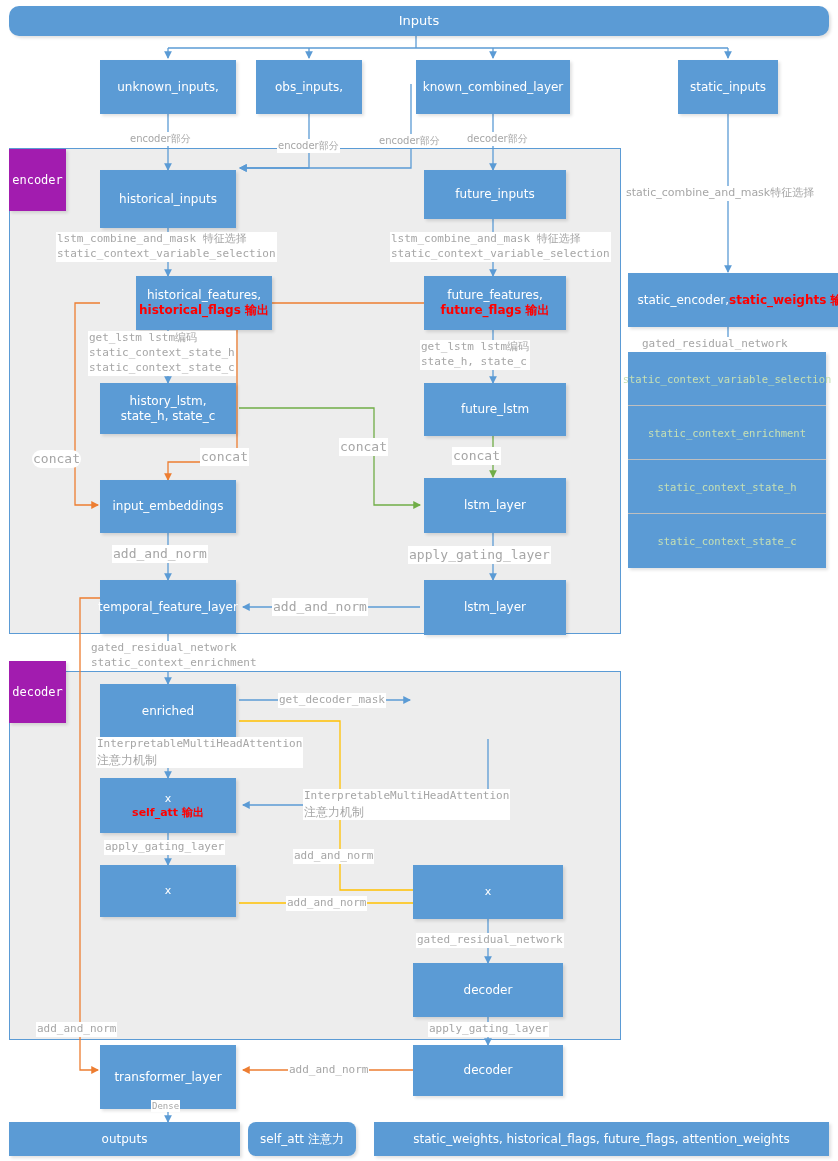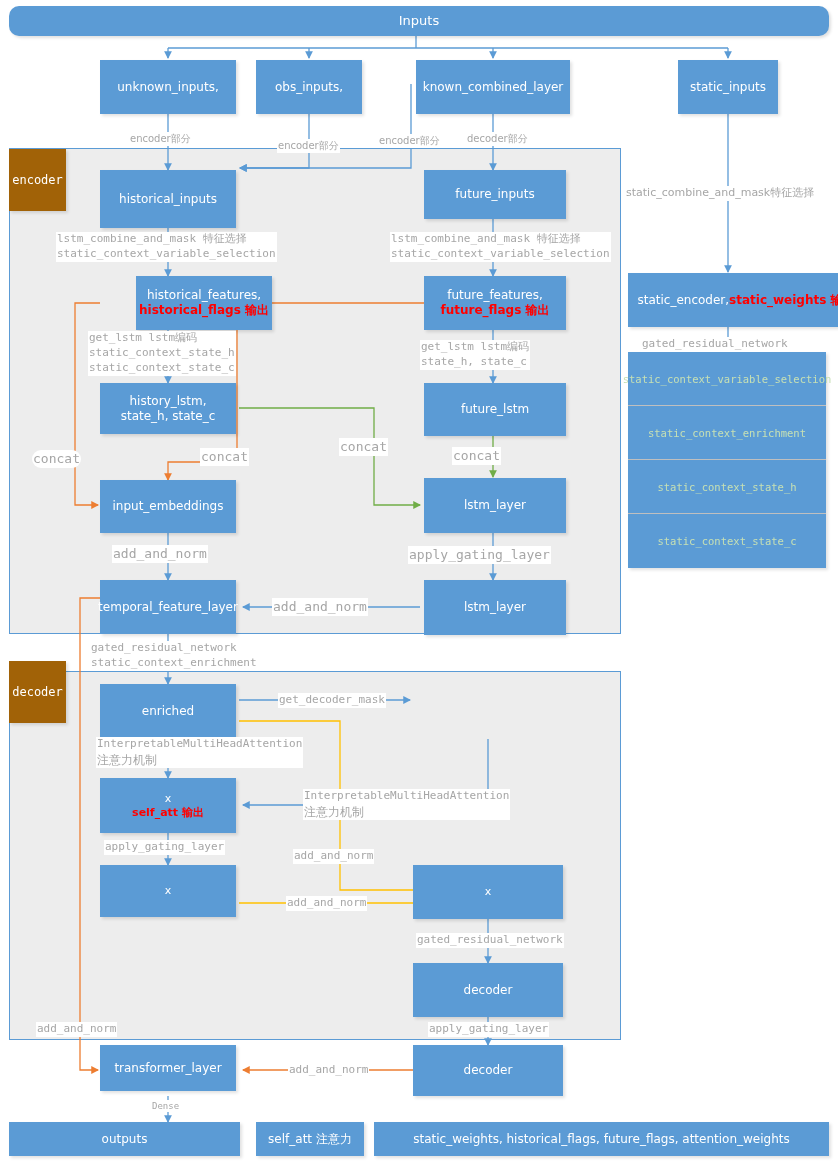--- a/index.html
+++ b/index.html
@@ -5,21 +5,21 @@
   html,body{margin:0;padding:0;background:#fff;}
   body{font-family:"DejaVu Sans",sans-serif;}
   #stage{position:relative;width:838px;height:1161px;overflow:hidden;background:#ffffff;}
   #svg-layer{position:absolute;left:0;top:0;width:838px;height:1161px;pointer-events:none;}
   .box{position:absolute;background:#5B9BD5;color:#ffffff;display:flex;align-items:center;
        justify-content:center;text-align:center;line-height:1.25;
        font-family:"DejaVu Sans",sans-serif;box-shadow:2px 2px 3px rgba(0,0,0,.12);}
   .box .ln{display:block;}
   .red{color:#FF0000;font-weight:bold;}
   .region{position:absolute;background:#EDEDED;border:1px solid #5B9BD5;box-sizing:border-box;}
-  .regionlabel{position:absolute;background:#a16207;color:#ffffff;display:flex;
+  .regionlabel{position:absolute;background:#a21caf;color:#ffffff;display:flex;
        align-items:center;justify-content:center;font-family:"DejaVu Sans Mono",monospace;
        font-size:12px;box-shadow:2px 2px 3px rgba(0,0,0,.12);}
   .lbl{position:absolute;background:#ffffff;color:#A6A6A6;
        font-family:"DejaVu Sans Mono",monospace;font-size:11px;white-space:nowrap;
        line-height:1.35;padding:0 1px;}
   .lbl .l2{display:block;}
   .lbl.cn{font-family:"DejaVu Sans",sans-serif;}
   .stack{position:absolute;background:#5B9BD5;box-shadow:2px 2px 3px rgba(0,0,0,.12);}
   .stack .srow{color:#C6E0B4;font-family:"DejaVu Sans Mono",monospace;font-size:10.5px;
        display:flex;align-items:center;justify-content:center;border-bottom:1px solid #BFBFBF;
@@ -232,29 +232,29 @@
   </div>
 
   <div class="box f12" style="left:413px;top:963px;width:150px;height:54px;">
     <span>decoder</span>
   </div>
 
   <div class="box f12" style="left:413px;top:1045px;width:150px;height:51px;">
     <span>decoder</span>
   </div>
 
-  <div class="box f12" style="left:100px;top:1045px;width:136px;height:46px;">
+  <div class="box f12" style="left:100px;top:1045px;width:136px;height:64px;">
     <span>transformer_layer</span>
   </div>
 
   <div class="box f12" style="left:9px;top:1122px;width:231px;height:34px;">
     <span>outputs</span>
   </div>
 
-  <div class="box f12" style="left:256px;top:1122px;width:108px;height:34px;">
+  <div class="box f12" style="left:248px;top:1122px;width:108px;height:34px;border-radius:8px;">
     <span>self_att 注意力</span>
   </div>
 
   <div class="box f12" style="left:374px;top:1122px;width:455px;height:34px;">
     <span style="white-space:nowrap;overflow:hidden;">static_weights,  historical_flags,  future_flags, attention_weights</span>
   </div>
 
   <div class="lbl cn" style="left:129px;top:132px;font-size:10px;">
     <span>encoder部分</span>
   </div>

